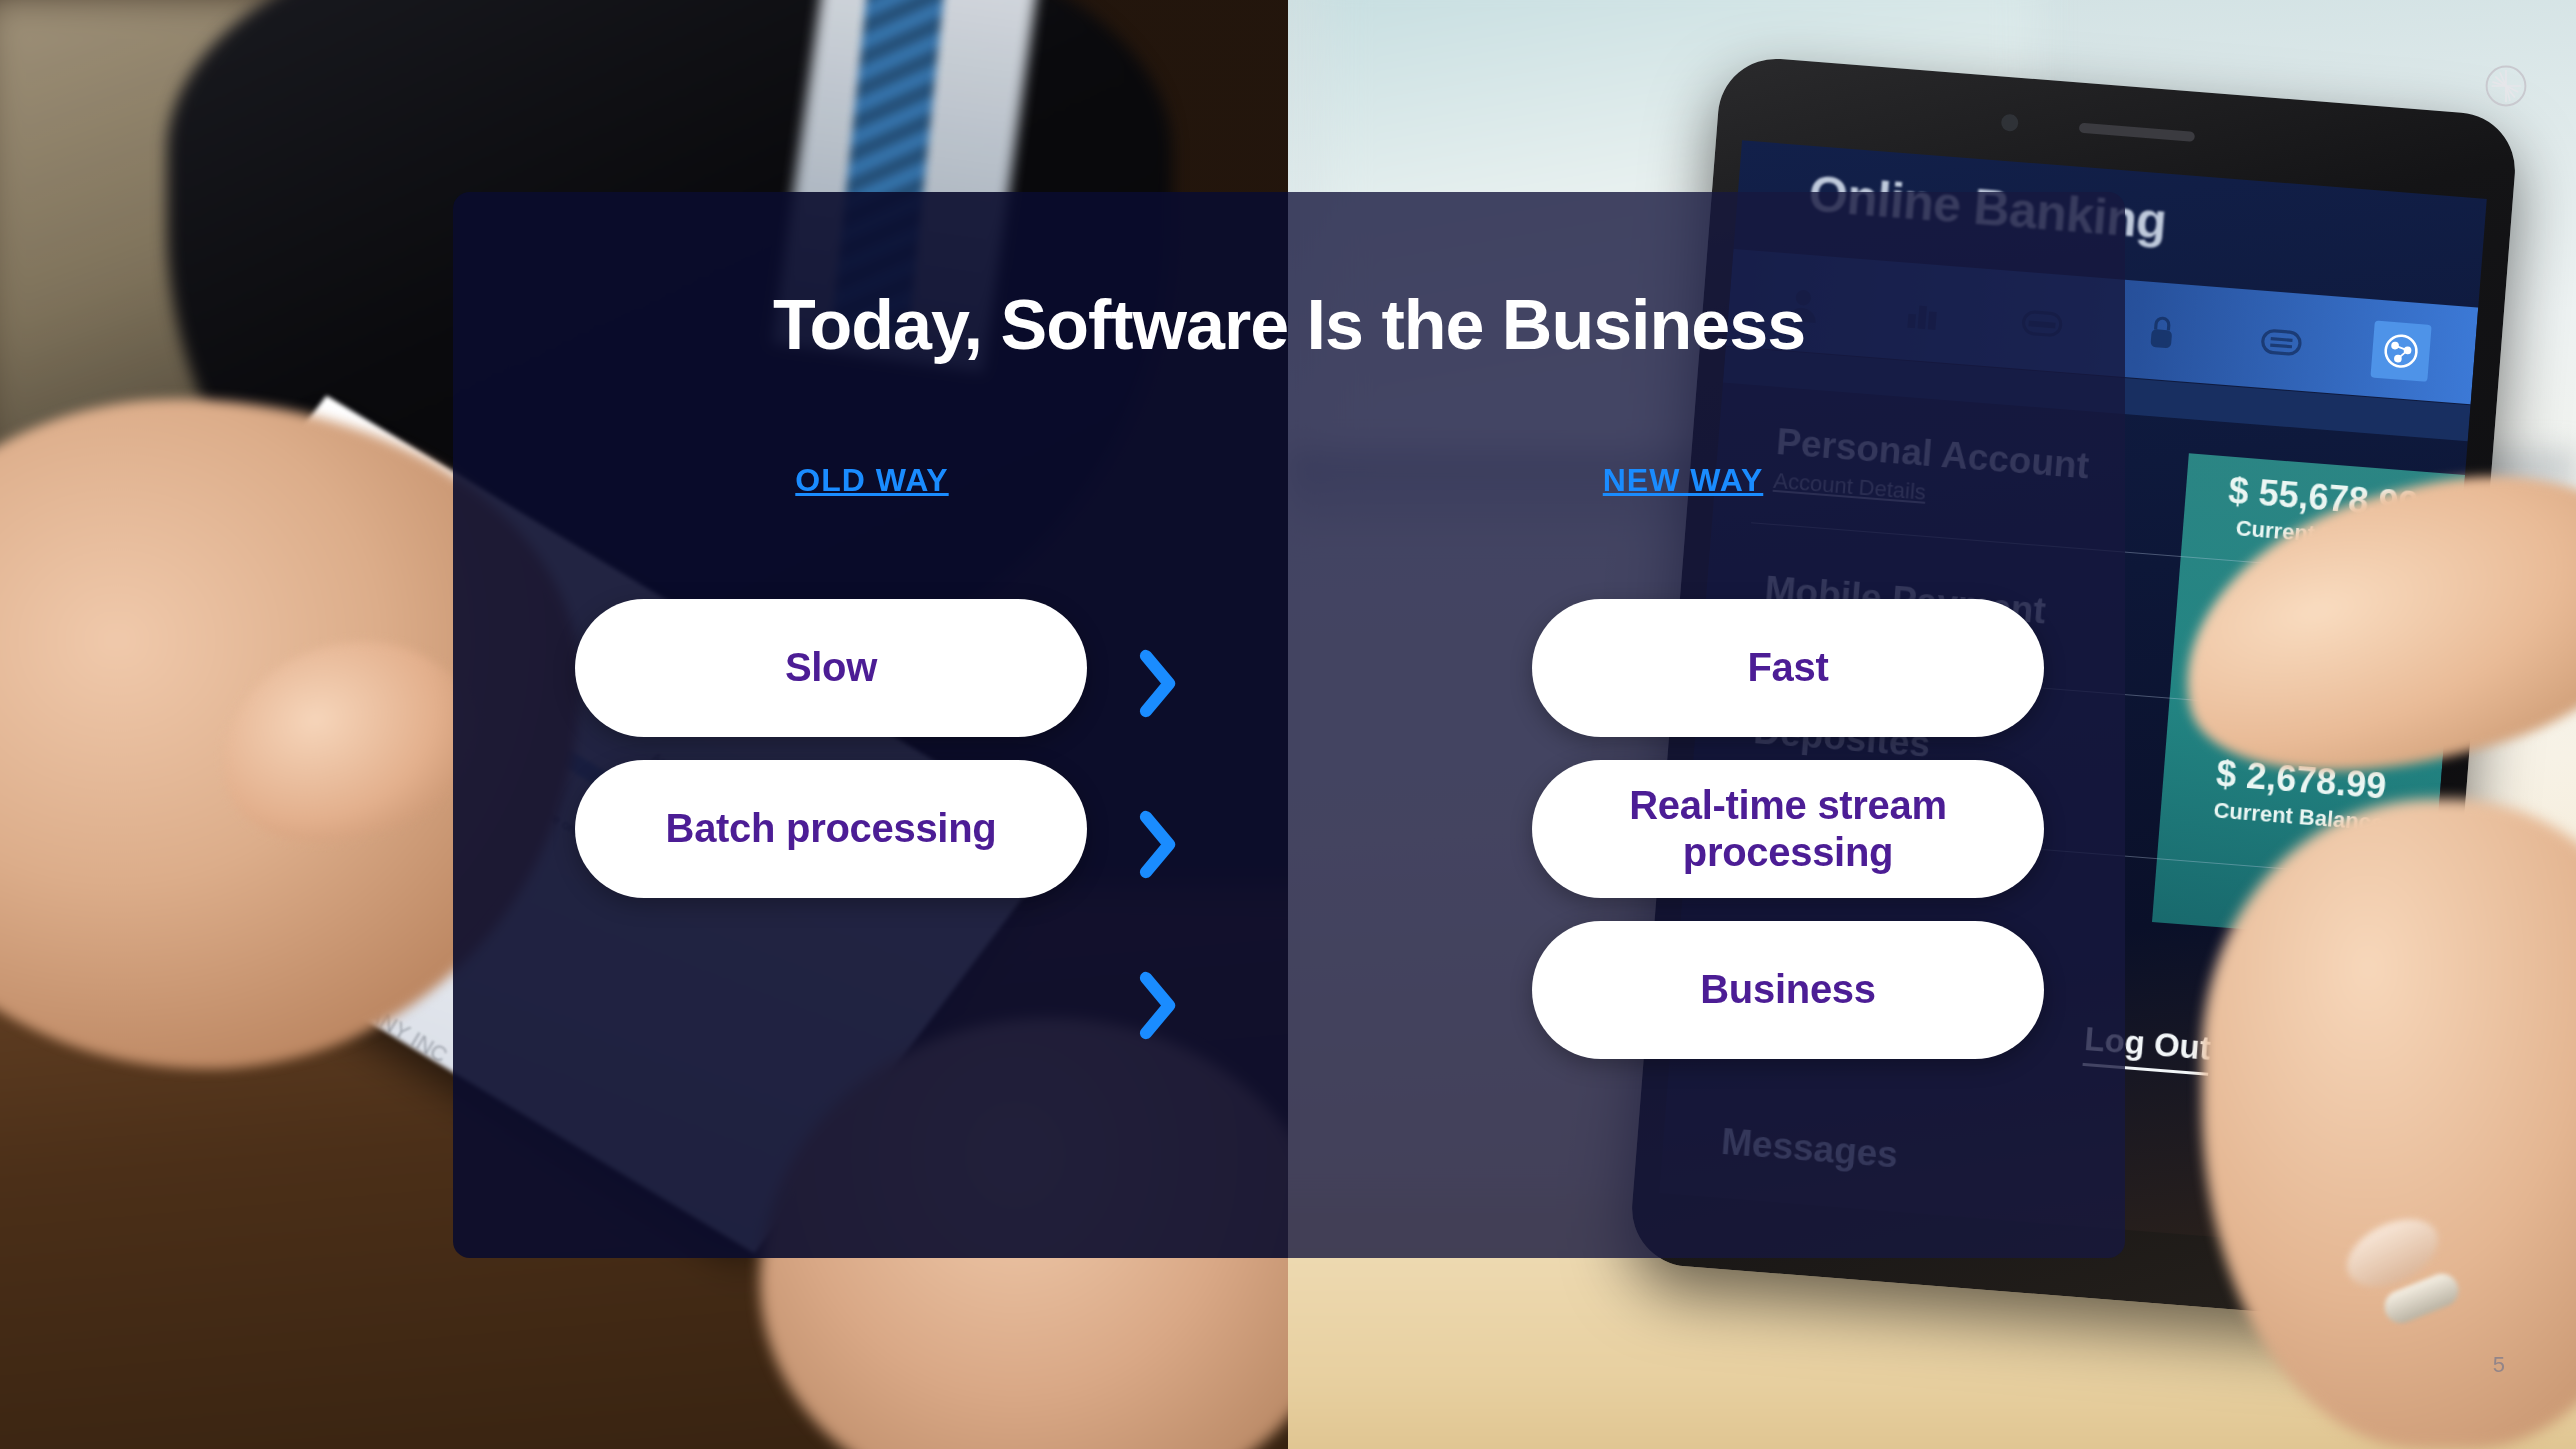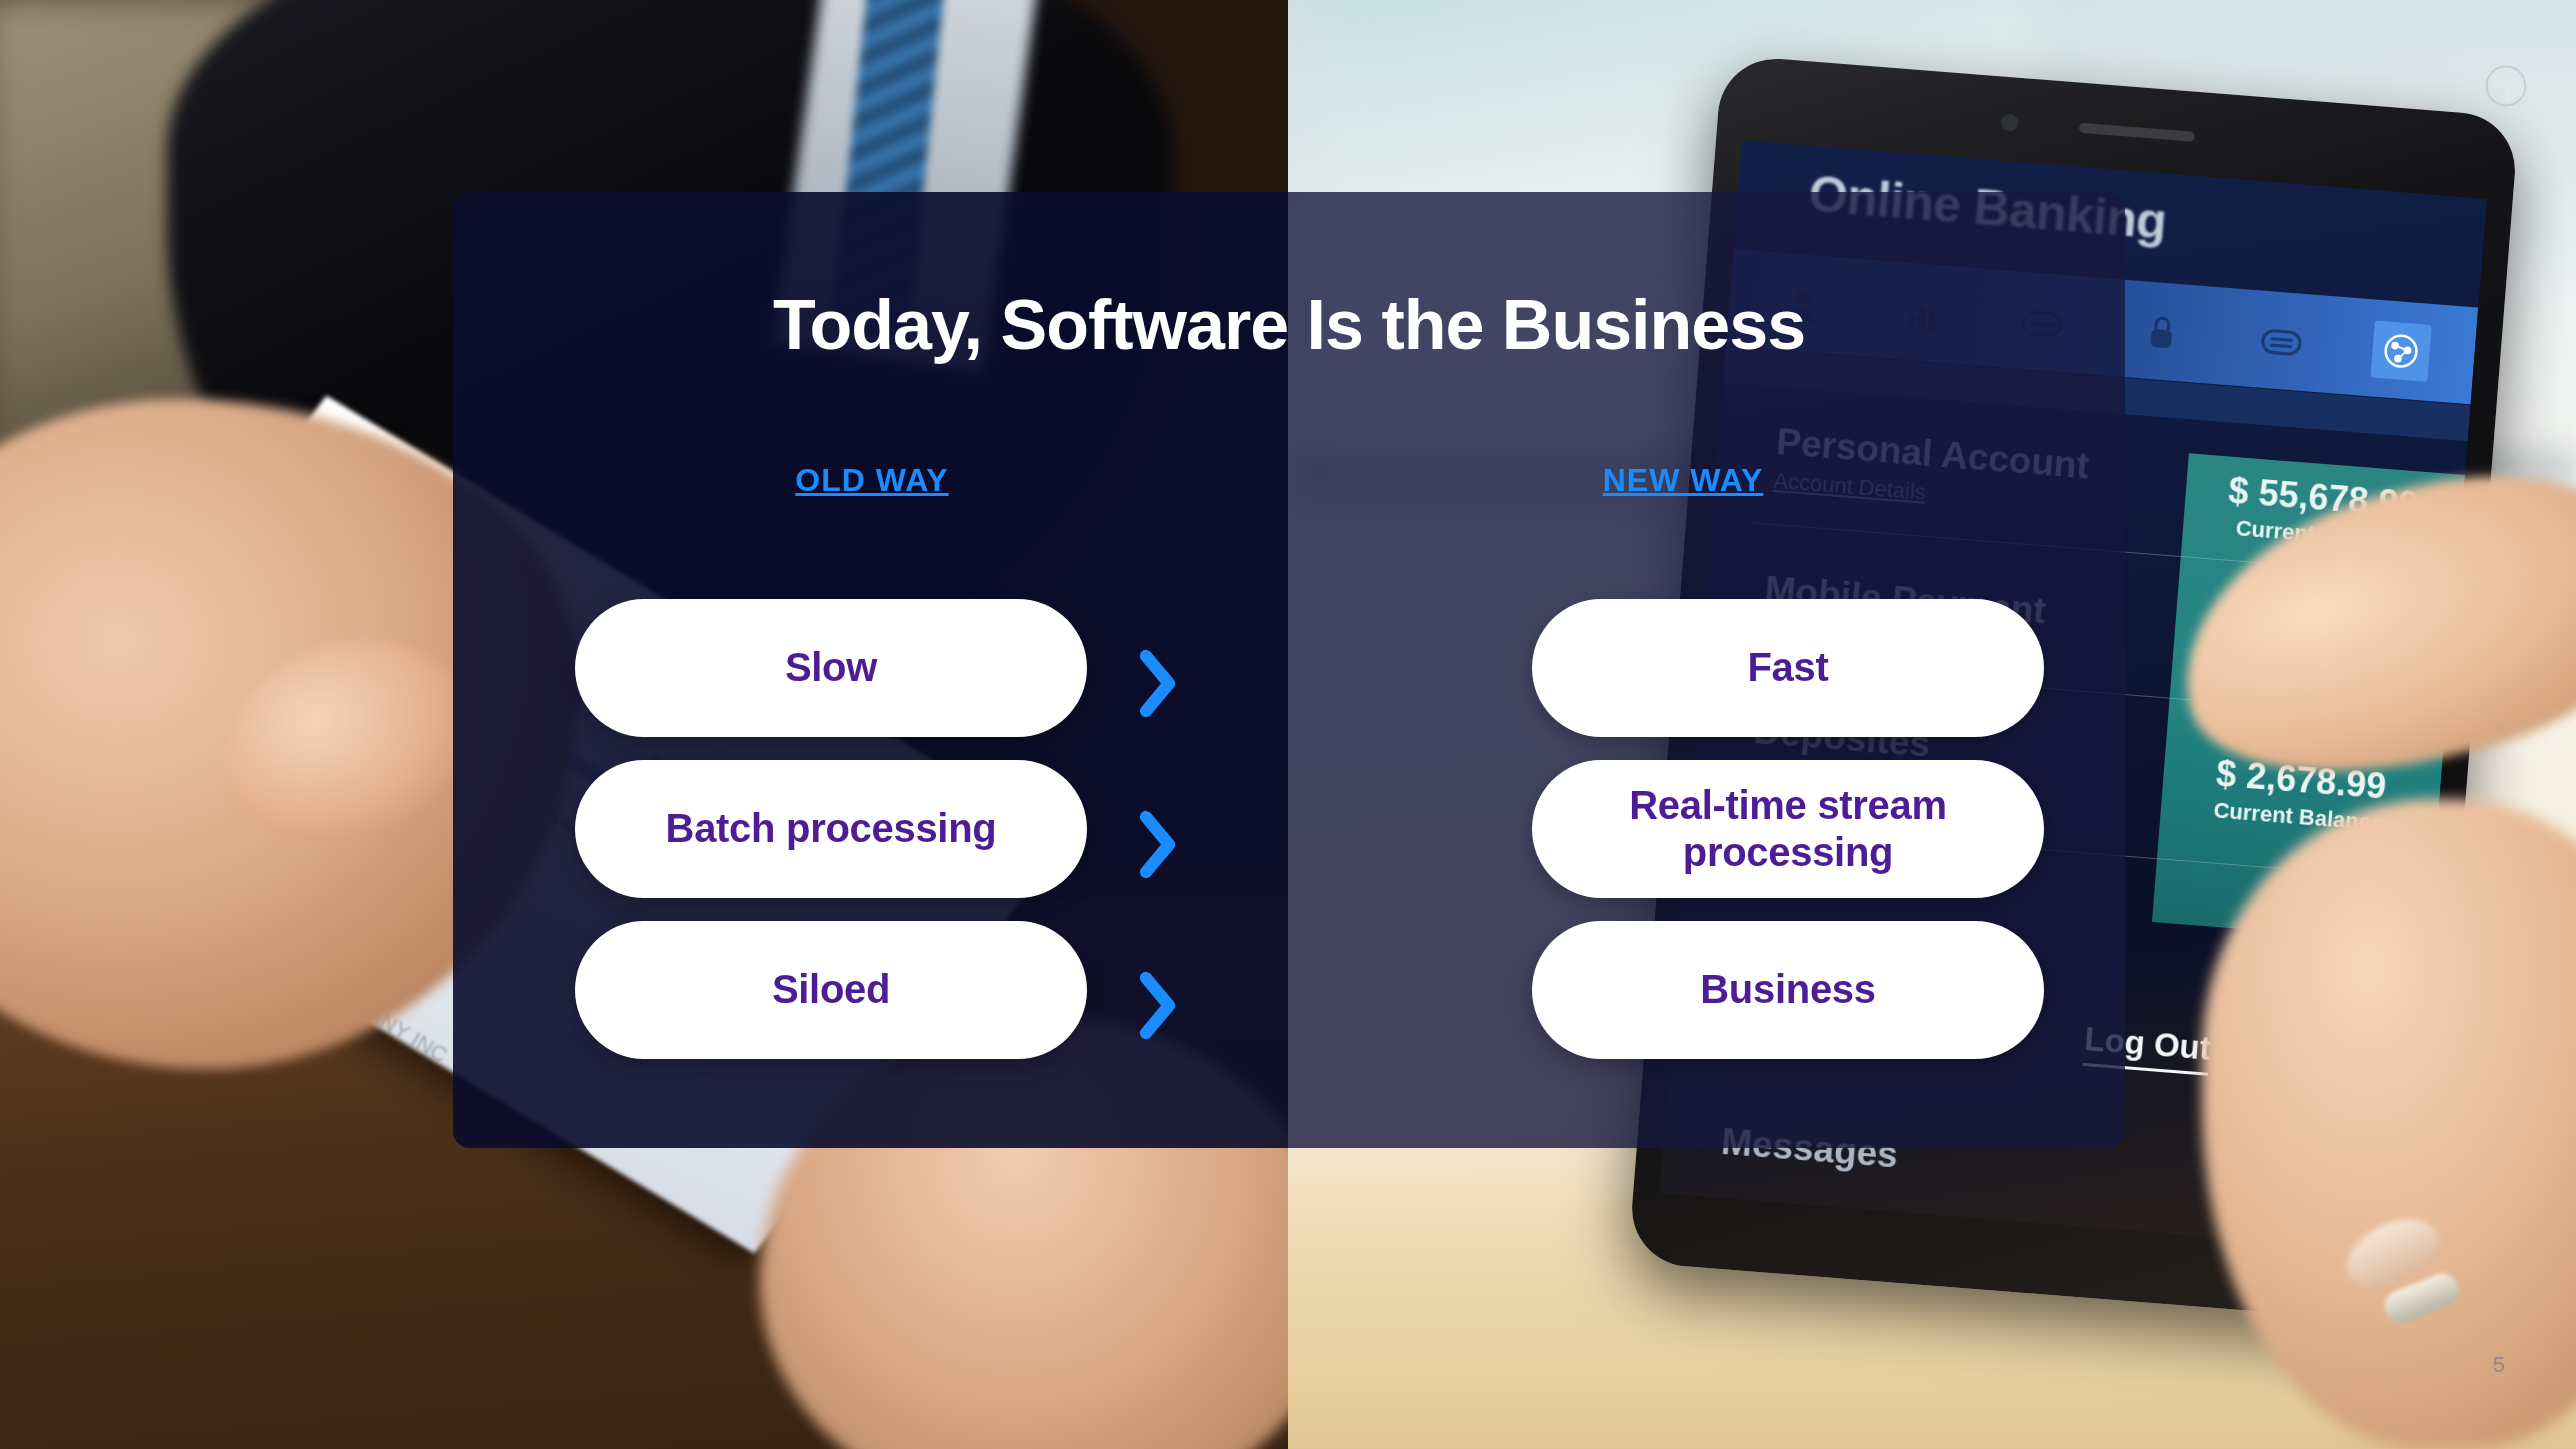--- a/index.html
+++ b/index.html
@@ -274,21 +274,21 @@
     width: 97px; height: 58px; border-radius: 50%;
     background: linear-gradient(180deg, #f8e7d8, #dcb79a);
     transform: rotate(-26deg);
     filter: blur(3.2px);
   }
 
   
   .panel {
     position: absolute;
     left: 453px; top: 192px;
-    width: 1672px; height: 956px;
+    width: 1672px; height: 1066px;
     border-radius: 16.7px;
     overflow: hidden;
   }
   .panel-left {
     position: absolute; left: 0; top: 0;
     width: 835px; height: 100%;
     background: rgba(10,12,46,0.90);
   }
   .panel-right {
     position: absolute; left: 835px; top: 0;
@@ -558,23 +558,20 @@
           <svg width="41" height="71" viewBox="0 0 64 110">
             <path d="M14 12 L50 55 L14 98" fill="none" stroke="#1a8cff" stroke-width="19" stroke-linecap="round" stroke-linejoin="round"></path>
           </svg>
         </div>
         <div class="pill new">
           <span class="pill-text" style="max-width:412px;">Real-time stream processing</span>
         </div>
       </div>
 
       <div class="row">
-        <div class="pill old">
-          <span class="pill-text">Siloed</span>
-        </div>
         <div class="chev">
           <svg width="41" height="71" viewBox="0 0 64 110">
             <path d="M14 12 L50 55 L14 98" fill="none" stroke="#1a8cff" stroke-width="19" stroke-linecap="round" stroke-linejoin="round"></path>
           </svg>
         </div>
         <div class="pill new">
           <span class="pill-text">Business</span>
         </div>
       </div>
 

